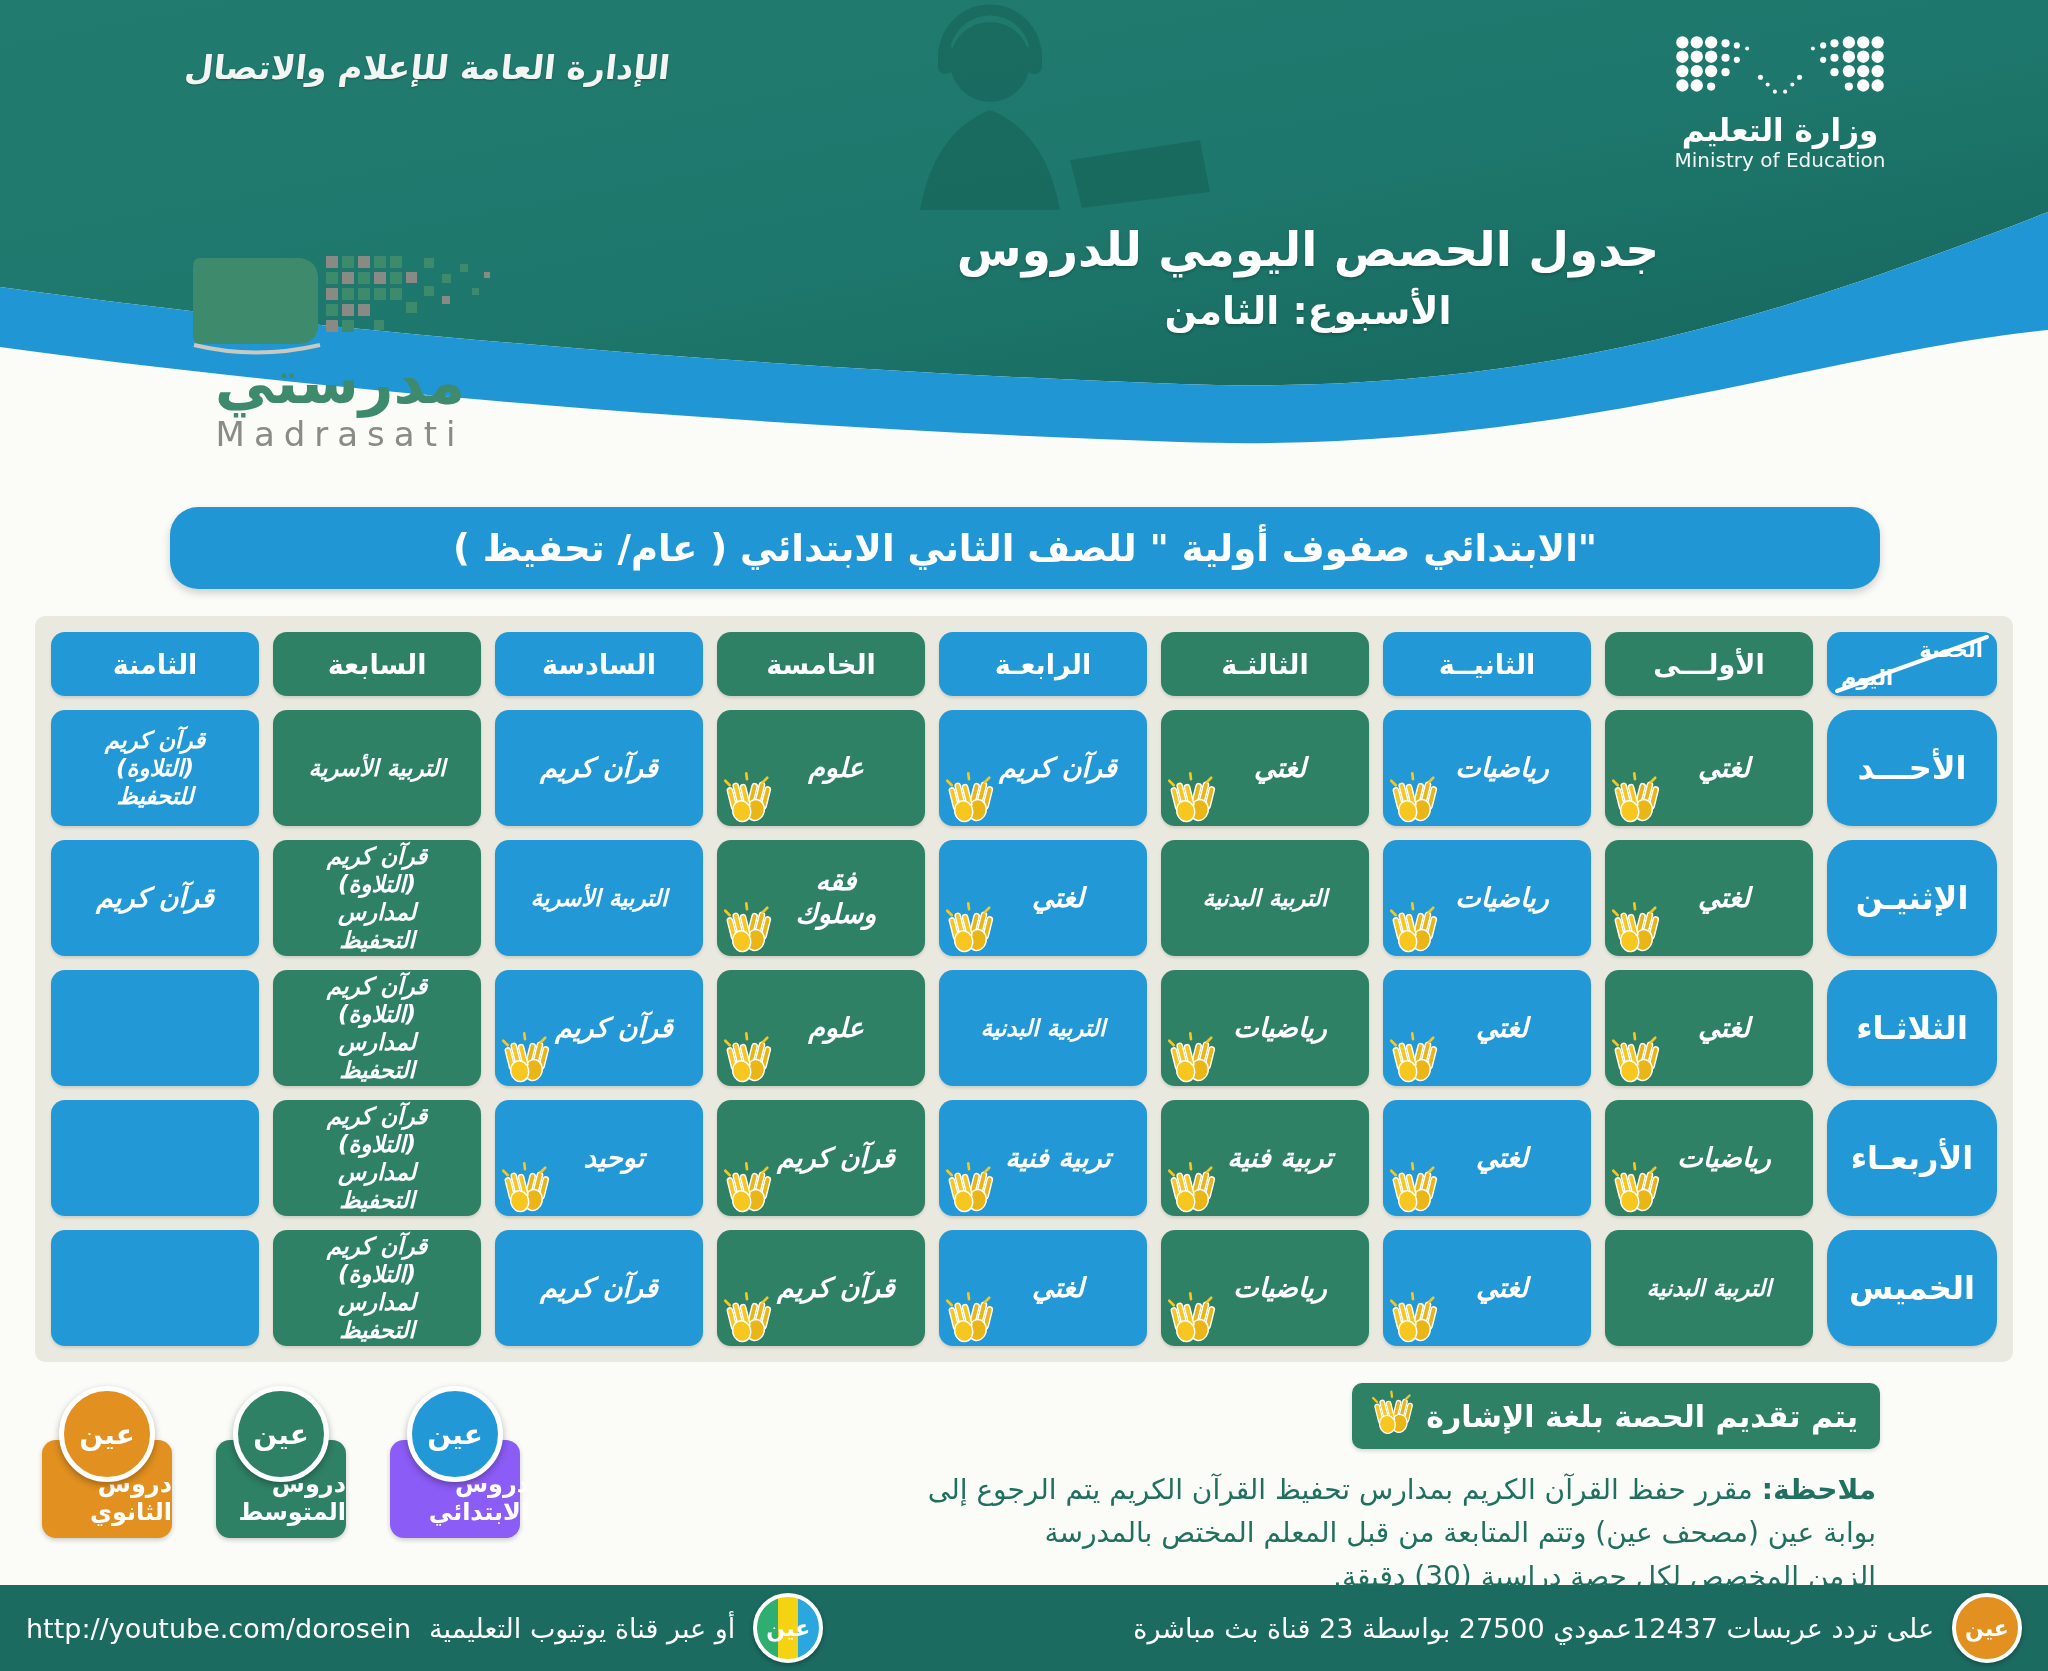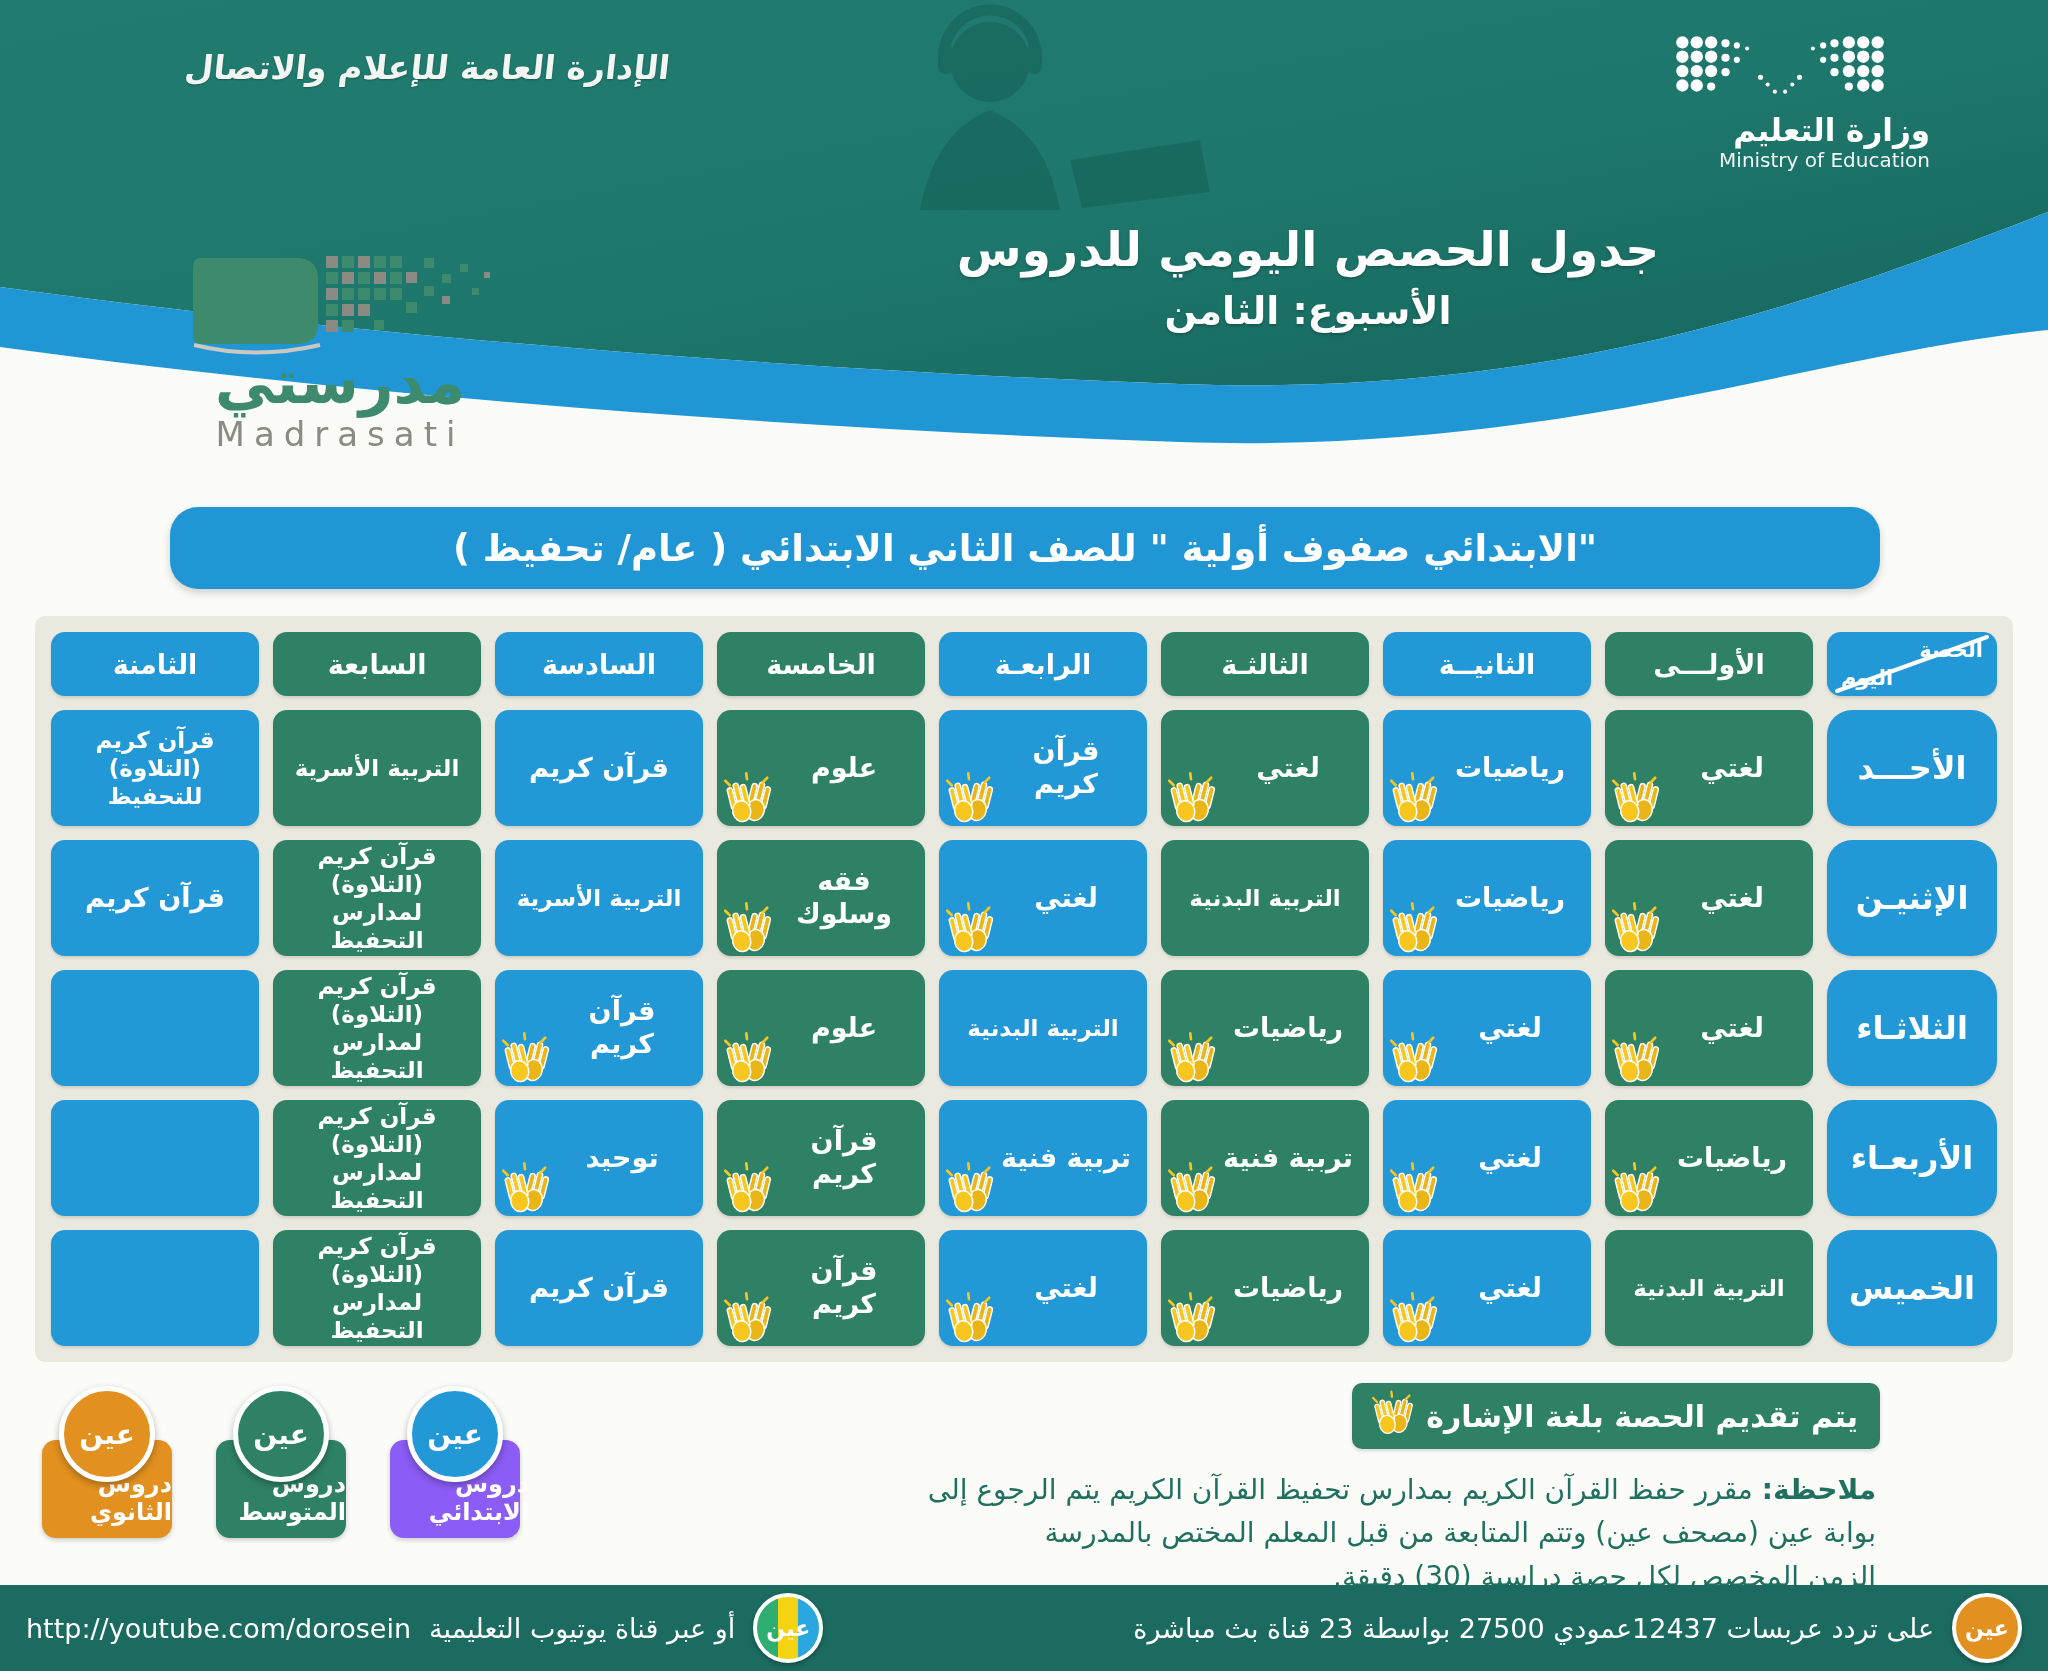--- a/index.html
+++ b/index.html
@@ -4,21 +4,21 @@
 <style>
   html,body{margin:0;padding:0;background:#ffffff;}
   .page{position:relative;width:2048px;height:1671px;overflow:hidden;
         background:#fbfbf7;font-family:"DejaVu Sans",sans-serif;direction:rtl;}
 
   
   .hero{position:absolute;top:0;left:0;width:2048px;height:480px;}
   .hero svg.hero-bg{position:absolute;top:0;left:0;display:block;}
   .calligraphy{position:absolute;left:185px;top:48px;color:#f2f5f1;font-size:33px;
                font-weight:bold;transform:skewX(-6deg);letter-spacing:1px;text-shadow:0 1px 2px rgba(0,0,0,.25);}
-  .moe{position:absolute;right:118px;top:30px;width:300px;text-align:right;color:#fff;}
+  .moe{position:absolute;right:118px;top:30px;width:300px;text-align:center;color:#fff;}
   .moe .dots{display:block;margin:0 auto 8px auto;}
   .moe-ar{font-size:31px;font-weight:bold;letter-spacing:1px;}
   .moe-en{font-size:20px;margin-top:0;opacity:.95;}
   .hero-title{position:absolute;right:360px;top:222px;width:760px;text-align:center;color:#fff;}
   .ht1{font-size:47px;font-weight:bold;text-shadow:0 2px 3px rgba(0,0,0,.2);}
   .ht2{font-size:38px;font-weight:bold;margin-top:12px;text-shadow:0 2px 3px rgba(0,0,0,.2);}
 
   
   .madrasati{position:absolute;left:160px;top:244px;width:360px;text-align:center;}
   .mad-ar{font-size:60px;font-weight:bold;color:#3e8a6d;margin-top:-14px;line-height:1;}
@@ -33,21 +33,21 @@
   .schedule{position:absolute;left:35px;top:616px;width:1978px;height:746px;background:#e9e9df;
             border-radius:10px;padding:16px;box-sizing:border-box;}
   .grid{display:grid;grid-template-columns:170px repeat(8,1fr);grid-template-rows:64px repeat(5,116px);
         gap:14px;height:100%;direction:rtl;}
   .cell{border-radius:14px;display:flex;align-items:center;justify-content:center;color:#fff;
         font-weight:bold;position:relative;text-align:center;box-shadow:0 2px 3px rgba(0,0,0,.12);}
   .cell.green{background:#2e8165;}
   .cell.blue{background:#2398d6;}
   .cell.day{background:#2398d6;font-size:32px;border-radius:25px;}
   .cell.period{font-size:27px;}
-  .cell.lesson{font-size:27px;line-height:1.22;padding:6px 12px;box-sizing:border-box;}
+  .cell.lesson{font-size:27px;line-height:1.22;padding:6px 28px;box-sizing:border-box;font-style:italic;}
   .cell.lesson.small{font-size:23px;}
   .cell.lesson.has-sign{padding-left:58px;}
   .hands{position:absolute;left:0px;bottom:-2px;width:60px;height:60px;}
   .corner{background:#2398d6;}
   .corner .diag{position:absolute;inset:0;width:100%;height:100%;}
   .corner .c-top{position:absolute;top:6px;right:14px;font-size:21px;}
   .corner .c-bottom{position:absolute;bottom:6px;left:14px;font-size:21px;}
 
   
   .legend{position:absolute;right:168px;top:1383px;height:66px;background:#2e8165;border-radius:10px;

